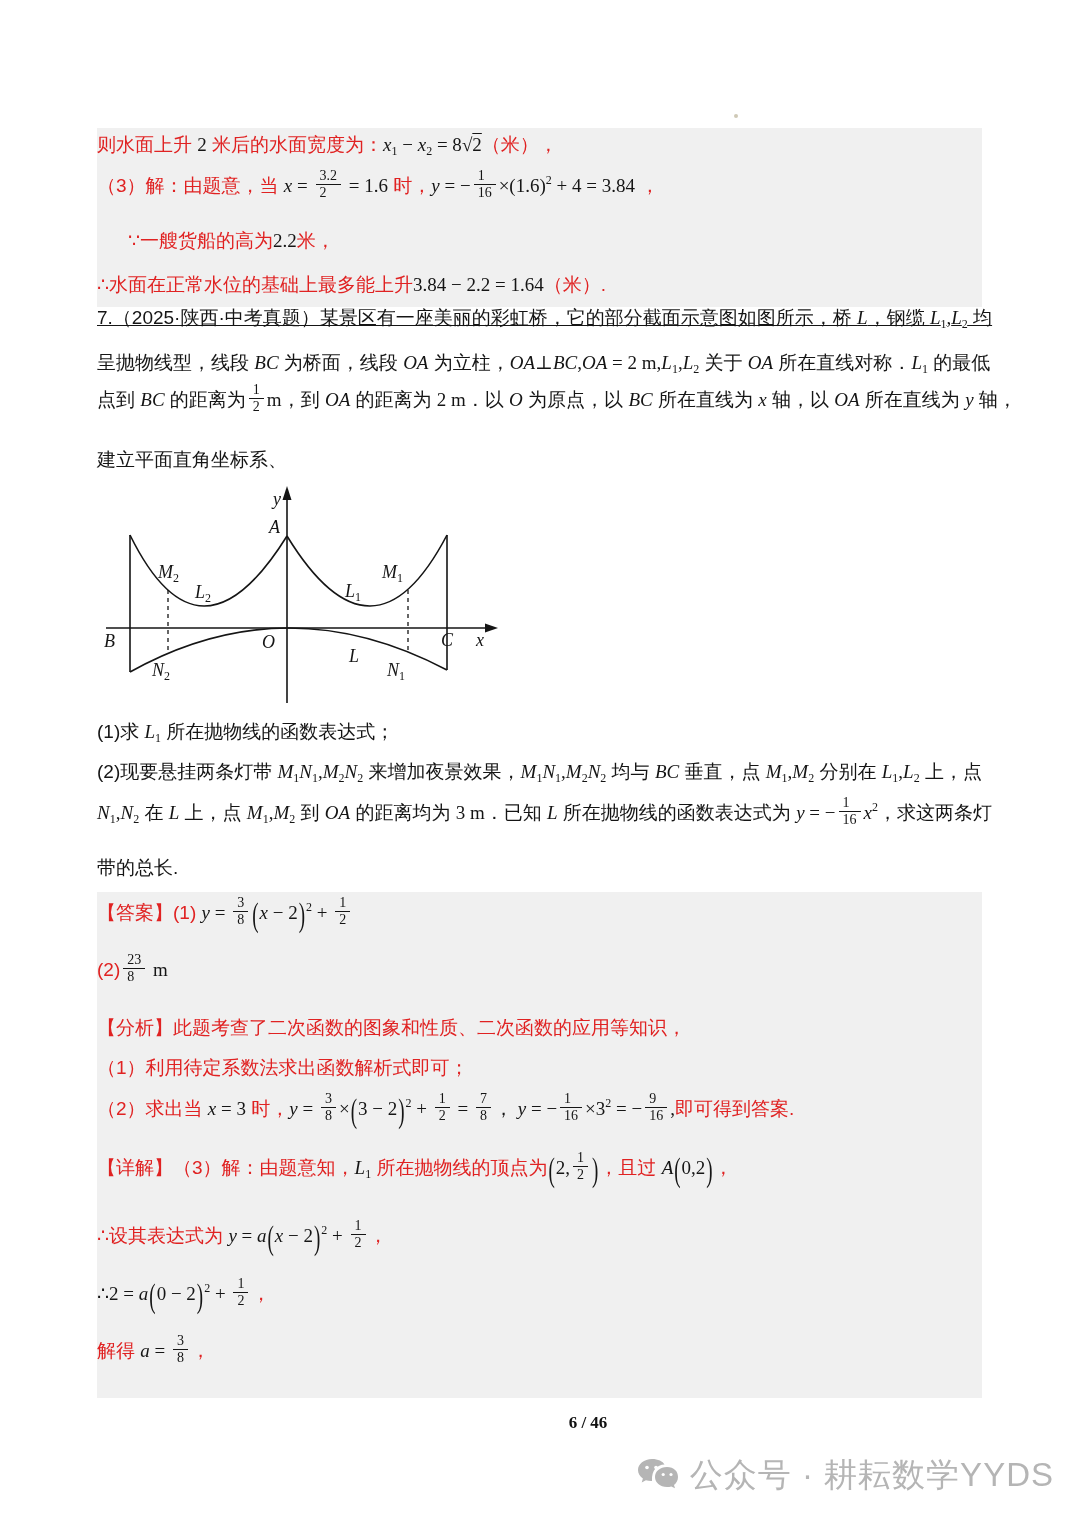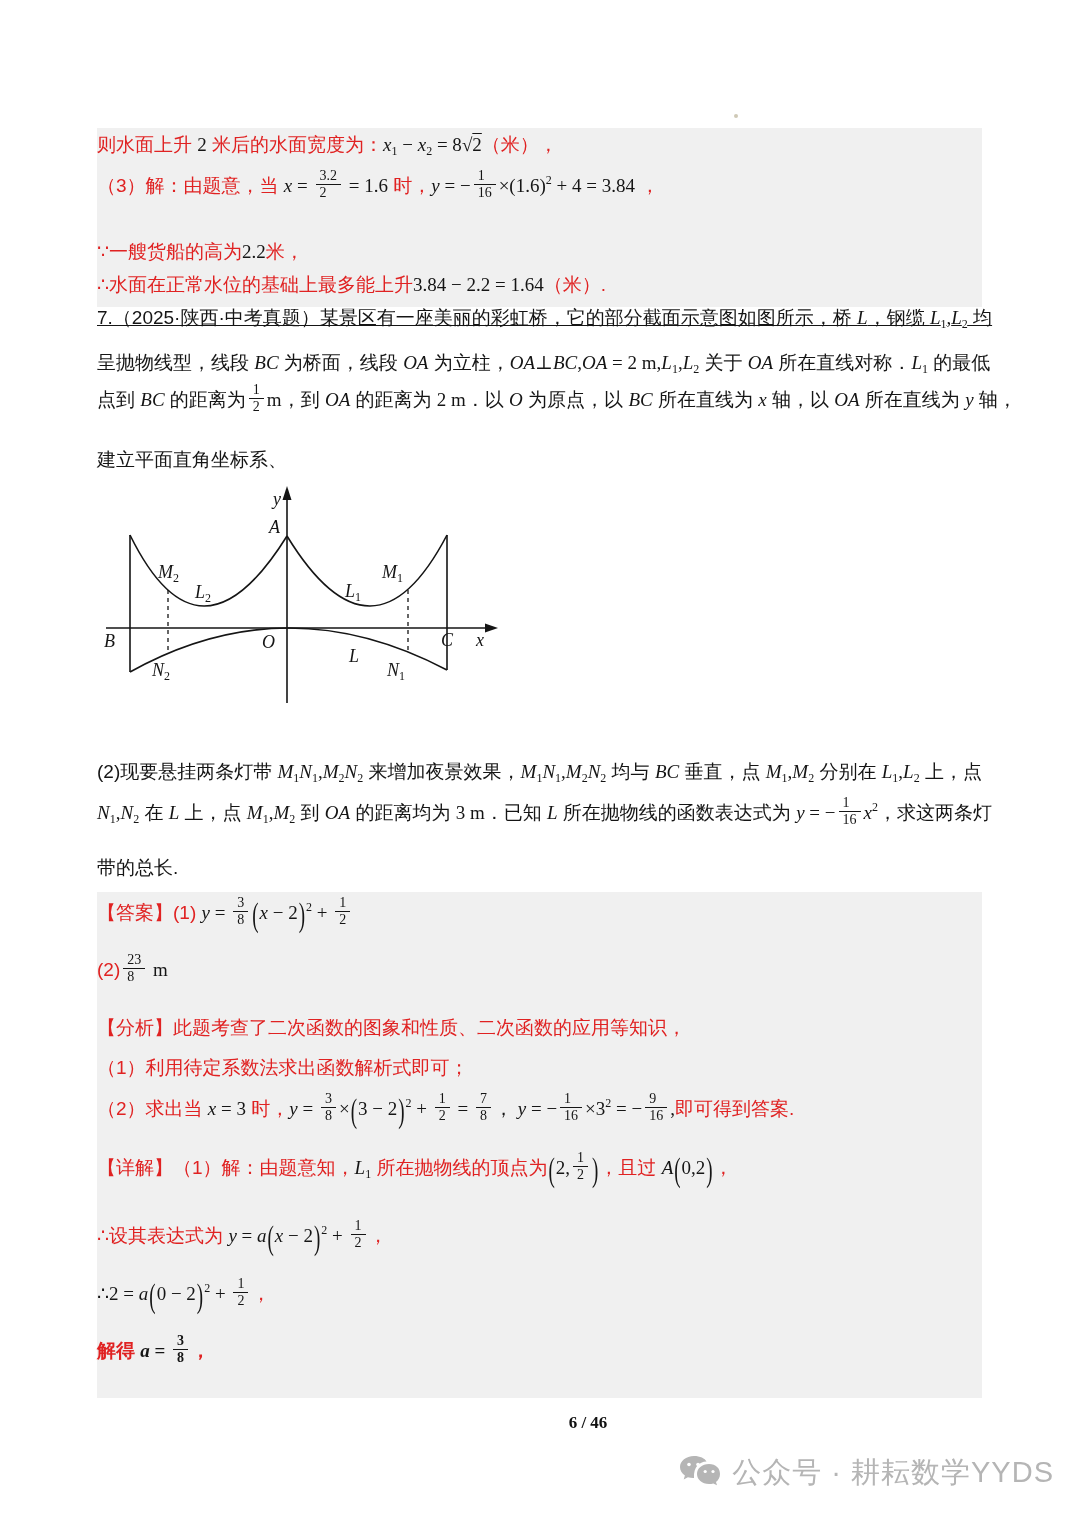--- a/index.html
+++ b/index.html
@@ -27,42 +27,42 @@
   .frac .num,.frac .den{padding:1px 4px;}
   .frac .den{border-top:1.5px solid currentColor;}
   .sqrt{font-family:"Liberation Serif","DejaVu Serif",serif;}
   .sqrt .rad{text-decoration:overline;}
   .figure{position:absolute;left:94px;top:481px;}
   .figure text{font-family:"Liberation Serif","DejaVu Serif",serif;font-style:italic;font-size:18px;fill:#151515;}
   .figure .svgsub{font-size:12px;font-style:normal;}
   .pagenum{position:absolute;top:1413px;left:0;width:100%;text-align:center;
            font-family:"Liberation Serif","DejaVu Serif",serif;font-weight:bold;font-size:17px;color:#111;padding-left:48px;}
   .watermark{position:absolute;top:1453px;right:26px;display:flex;align-items:center;gap:10px;
-             color:var(--wm);font-size:29px;letter-spacing:1px;}
+             color:var(--wm);font-size:33px;letter-spacing:1px;}
   .stray{position:absolute;left:734px;top:114px;width:4px;height:4px;background:#cfc9b6;border-radius:50%;}
 </style>
 </head>
 <body>
 
 <div class="page">
 
   <div class="bg" id="bg1" style="left:97px;top:128px;width:885px;height:179px;"></div>
   <div class="bg" id="bg2" style="left:97px;top:892px;width:885px;height:506px;"></div>
 
   <div class="stray"></div>
 
   <div class="line" style="top:132px;"><span class="zh r">则水面上升 </span><span class="rm k">2</span><span class="zh r"> 米后的水面宽度为：</span><span class="it k">x</span><span class="rm k sub">1</span><span class="rm k"> − </span><span class="it k">x</span><span class="rm k sub">2</span><span class="rm k"> = 8</span><span class="sqrt k">√<span class="rad">2</span></span><span class="zh r">（米），</span></div>
   <div class="line" style="top:167px;"><span class="zh r">（3）解：由题意，当 </span><span class="it k">x</span><span class="rm k"> = </span><span class="frac">
         <span class="num">3.2</span>
         <span class="den">2</span>
       </span><span class="rm k"> = 1.6</span><span class="zh r"> 时，</span><span class="it k">y</span><span class="rm k"> = −</span><span class="frac">
         <span class="num">1</span>
         <span class="den">16</span>
       </span><span class="rm k">×</span><span class="rm k">(1.6)</span><span class="rm k sup">2</span><span class="rm k"> + 4 = 3.84</span><span class="zh r"> ，</span></div>
-  <div class="line" style="top:239px;"><span class="zh r">∵一艘货船的高为</span><span class="rm k">2.2</span><span class="zh r">米，</span></div>
+  <div class="line" style="top:228px;padding-left:31px;"><span class="zh r">∵一艘货船的高为</span><span class="rm k">2.2</span><span class="zh r">米，</span></div>
   <div class="line" style="top:272px;"><span class="zh r">∴水面在正常水位的基础上最多能上升</span><span class="rm k">3.84 − 2.2 = 1.64</span><span class="zh r">（米）.</span></div>
 
   <div class="line" style="top:305px;text-decoration:underline;"><span class="zh k">7.（2025·陕西·中考真题）某景区有一座美丽的彩虹桥，它的部分截面示意图如图所示，桥 </span><span class="it k">L</span><span class="zh k">，钢缆 </span><span class="it k">L</span><span class="rm k sub">1</span><span class="rm k">,</span><span class="it k">L</span><span class="rm k sub">2</span><span class="zh k"> 均</span></div>
   <div class="line" style="top:350px;"><span class="zh k">呈抛物线型，线段 </span><span class="it k">BC</span><span class="zh k"> 为桥面，线段 </span><span class="it k">OA</span><span class="zh k"> 为立柱，</span><span class="it k">OA</span><span class="rm k">⊥</span><span class="it k">BC</span><span class="rm k">,</span><span class="it k">OA</span><span class="rm k"> = 2 m,</span><span class="it k">L</span><span class="rm k sub">1</span><span class="rm k">,</span><span class="it k">L</span><span class="rm k sub">2</span><span class="zh k"> 关于 </span><span class="it k">OA</span><span class="zh k"> 所在直线对称．</span><span class="it k">L</span><span class="rm k sub">1</span><span class="zh k"> 的最低</span></div>
   <div class="line" style="top:384px;"><span class="zh k">点到 </span><span class="it k">BC</span><span class="zh k"> 的距离为</span><span class="frac">
         <span class="num">1</span>
         <span class="den">2</span>
       </span><span class="rm k">m</span><span class="zh k">，到 </span><span class="it k">OA</span><span class="zh k"> 的距离为 </span><span class="rm k">2 m</span><span class="zh k">．以 </span><span class="it k">O</span><span class="zh k"> 为原点，以 </span><span class="it k">BC</span><span class="zh k"> 所在直线为 </span><span class="it k">x</span><span class="zh k"> 轴，以 </span><span class="it k">OA</span><span class="zh k"> 所在直线为 </span><span class="it k">y</span><span class="zh k"> 轴，</span></div>
   <div class="line" style="top:447px;"><span class="zh k">建立平面直角坐标系、</span></div>
 
@@ -88,20 +88,21 @@
     <text x="251" y="116"><tspan>L</tspan><tspan class="svgsub" dy="4">1</tspan></text>
     <text x="10" y="166">B</text>
     <text x="168" y="167">O</text>
     <text x="347" y="165">C</text>
     <text x="382" y="165">x</text>
     <text x="58" y="195"><tspan>N</tspan><tspan class="svgsub" dy="4">2</tspan></text>
     <text x="255" y="181">L</text>
     <text x="293" y="195"><tspan>N</tspan><tspan class="svgsub" dy="4">1</tspan></text>
   </svg>
 
+  <div class="line" style="top:719px;"><span class="zh k">(1)求 </span><span class="it k">L</span><span class="rm k sub">1</span><span class="zh k"> 所在抛物线的函数表达式；</span></div>
   <div class="line" style="top:759px;"><span class="zh k">(2)现要悬挂两条灯带 </span><span class="it k">M</span><span class="rm k sub">1</span><span class="it k">N</span><span class="rm k sub">1</span><span class="rm k">,</span><span class="it k">M</span><span class="rm k sub">2</span><span class="it k">N</span><span class="rm k sub">2</span><span class="zh k"> 来增加夜景效果，</span><span class="it k">M</span><span class="rm k sub">1</span><span class="it k">N</span><span class="rm k sub">1</span><span class="rm k">,</span><span class="it k">M</span><span class="rm k sub">2</span><span class="it k">N</span><span class="rm k sub">2</span><span class="zh k"> 均与 </span><span class="it k">BC</span><span class="zh k"> 垂直，点 </span><span class="it k">M</span><span class="rm k sub">1</span><span class="rm k">,</span><span class="it k">M</span><span class="rm k sub">2</span><span class="zh k"> 分别在 </span><span class="it k">L</span><span class="rm k sub">1</span><span class="rm k">,</span><span class="it k">L</span><span class="rm k sub">2</span><span class="zh k"> 上，点</span></div>
   <div class="line" style="top:794px;"><span class="it k">N</span><span class="rm k sub">1</span><span class="rm k">,</span><span class="it k">N</span><span class="rm k sub">2</span><span class="zh k"> 在 </span><span class="it k">L</span><span class="zh k"> 上，点 </span><span class="it k">M</span><span class="rm k sub">1</span><span class="rm k">,</span><span class="it k">M</span><span class="rm k sub">2</span><span class="zh k"> 到 </span><span class="it k">OA</span><span class="zh k"> 的距离均为 </span><span class="rm k">3 m</span><span class="zh k">．已知 </span><span class="it k">L</span><span class="zh k"> 所在抛物线的函数表达式为 </span><span class="it k">y</span><span class="rm k"> = −</span><span class="frac">
         <span class="num">1</span>
         <span class="den">16</span>
       </span><span class="it k">x</span><span class="rm k sup">2</span><span class="zh k">，求这两条灯</span></div>
   <div class="line" style="top:855px;"><span class="zh k">带的总长.</span></div>
 
   <div class="line" style="top:894px;"><span class="zh r">【答案】</span><span class="zh r">(1) </span><span class="it k">y</span><span class="rm k"> = </span><span class="frac">
         <span class="num">3</span>
         <span class="den">8</span>
@@ -124,33 +125,33 @@
       </span><span class="rm k"> = </span><span class="frac">
         <span class="num">7</span>
         <span class="den">8</span>
       </span><span class="rm k">，</span><span class="rm k"> </span><span class="it k">y</span><span class="rm k"> = −</span><span class="frac">
         <span class="num">1</span>
         <span class="den">16</span>
       </span><span class="rm k">×3</span><span class="rm k sup">2</span><span class="rm k"> = −</span><span class="frac">
         <span class="num">9</span>
         <span class="den">16</span>
       </span><span class="rm k">,</span><span class="zh r">即可得到答案.</span></div>
-  <div class="line" style="top:1152px;"><span class="zh r">【详解】（1）解：由题意知，</span><span class="it k">L</span><span class="rm k sub">1</span><span class="zh r"> 所在抛物线的顶点为</span><span class="rm k big">(</span><span class="rm k">2,</span><span class="frac">
+  <div class="line" style="top:1152px;"><span class="zh r">【详解】（3）解：由题意知，</span><span class="it k">L</span><span class="rm k sub">1</span><span class="zh r"> 所在抛物线的顶点为</span><span class="rm k big">(</span><span class="rm k">2,</span><span class="frac">
         <span class="num">1</span>
         <span class="den">2</span>
       </span><span class="rm k big">)</span><span class="zh r">，且过 </span><span class="it k">A</span><span class="rm k big">(</span><span class="rm k">0,2</span><span class="rm k big">)</span><span class="zh r">，</span></div>
   <div class="line" style="top:1217px;"><span class="zh r">∴设其表达式为 </span><span class="it k">y</span><span class="rm k"> = </span><span class="it k">a</span><span class="rm k big">(</span><span class="it k">x</span><span class="rm k"> − 2</span><span class="rm k big">)</span><span class="rm k sup">2</span><span class="rm k"> + </span><span class="frac">
         <span class="num">1</span>
         <span class="den">2</span>
       </span><span class="zh r">，</span></div>
   <div class="line" style="top:1275px;"><span class="zh k">∴</span><span class="rm k">2 = </span><span class="it k">a</span><span class="rm k big">(</span><span class="rm k">0 − 2</span><span class="rm k big">)</span><span class="rm k sup">2</span><span class="rm k"> + </span><span class="frac">
         <span class="num">1</span>
         <span class="den">2</span>
       </span><span class="zh r">，</span></div>
-  <div class="line" style="top:1335px;font-weight:bold;"><span class="zh r">解得 </span><span class="it k">a</span><span class="rm k"> = </span><span class="frac">
+  <div class="line" style="top:1335px;"><span class="zh r">解得 </span><span class="it k">a</span><span class="rm k"> = </span><span class="frac">
         <span class="num">3</span>
         <span class="den">8</span>
       </span><span class="zh r">，</span></div>
 
   <div class="pagenum">6 / 46</div>
   <div class="watermark">
     <svg width="44" height="38" viewBox="0 0 44 38">
       <g fill="#b5b5b5">
         <path d="M16,2 C8,2 2,7 2,13 c0,3.4 1.9,6.4 4.9,8.4 l-1.2,4 4.2-2.2 c1.9,0.6 4,0.9 6.1,0.8 C15.5,13 21,8 28.5,7.6 27,4.3 22,2 16,2 Z"></path>
         <circle cx="11" cy="10.5" r="1.8" fill="#fff"></circle>

